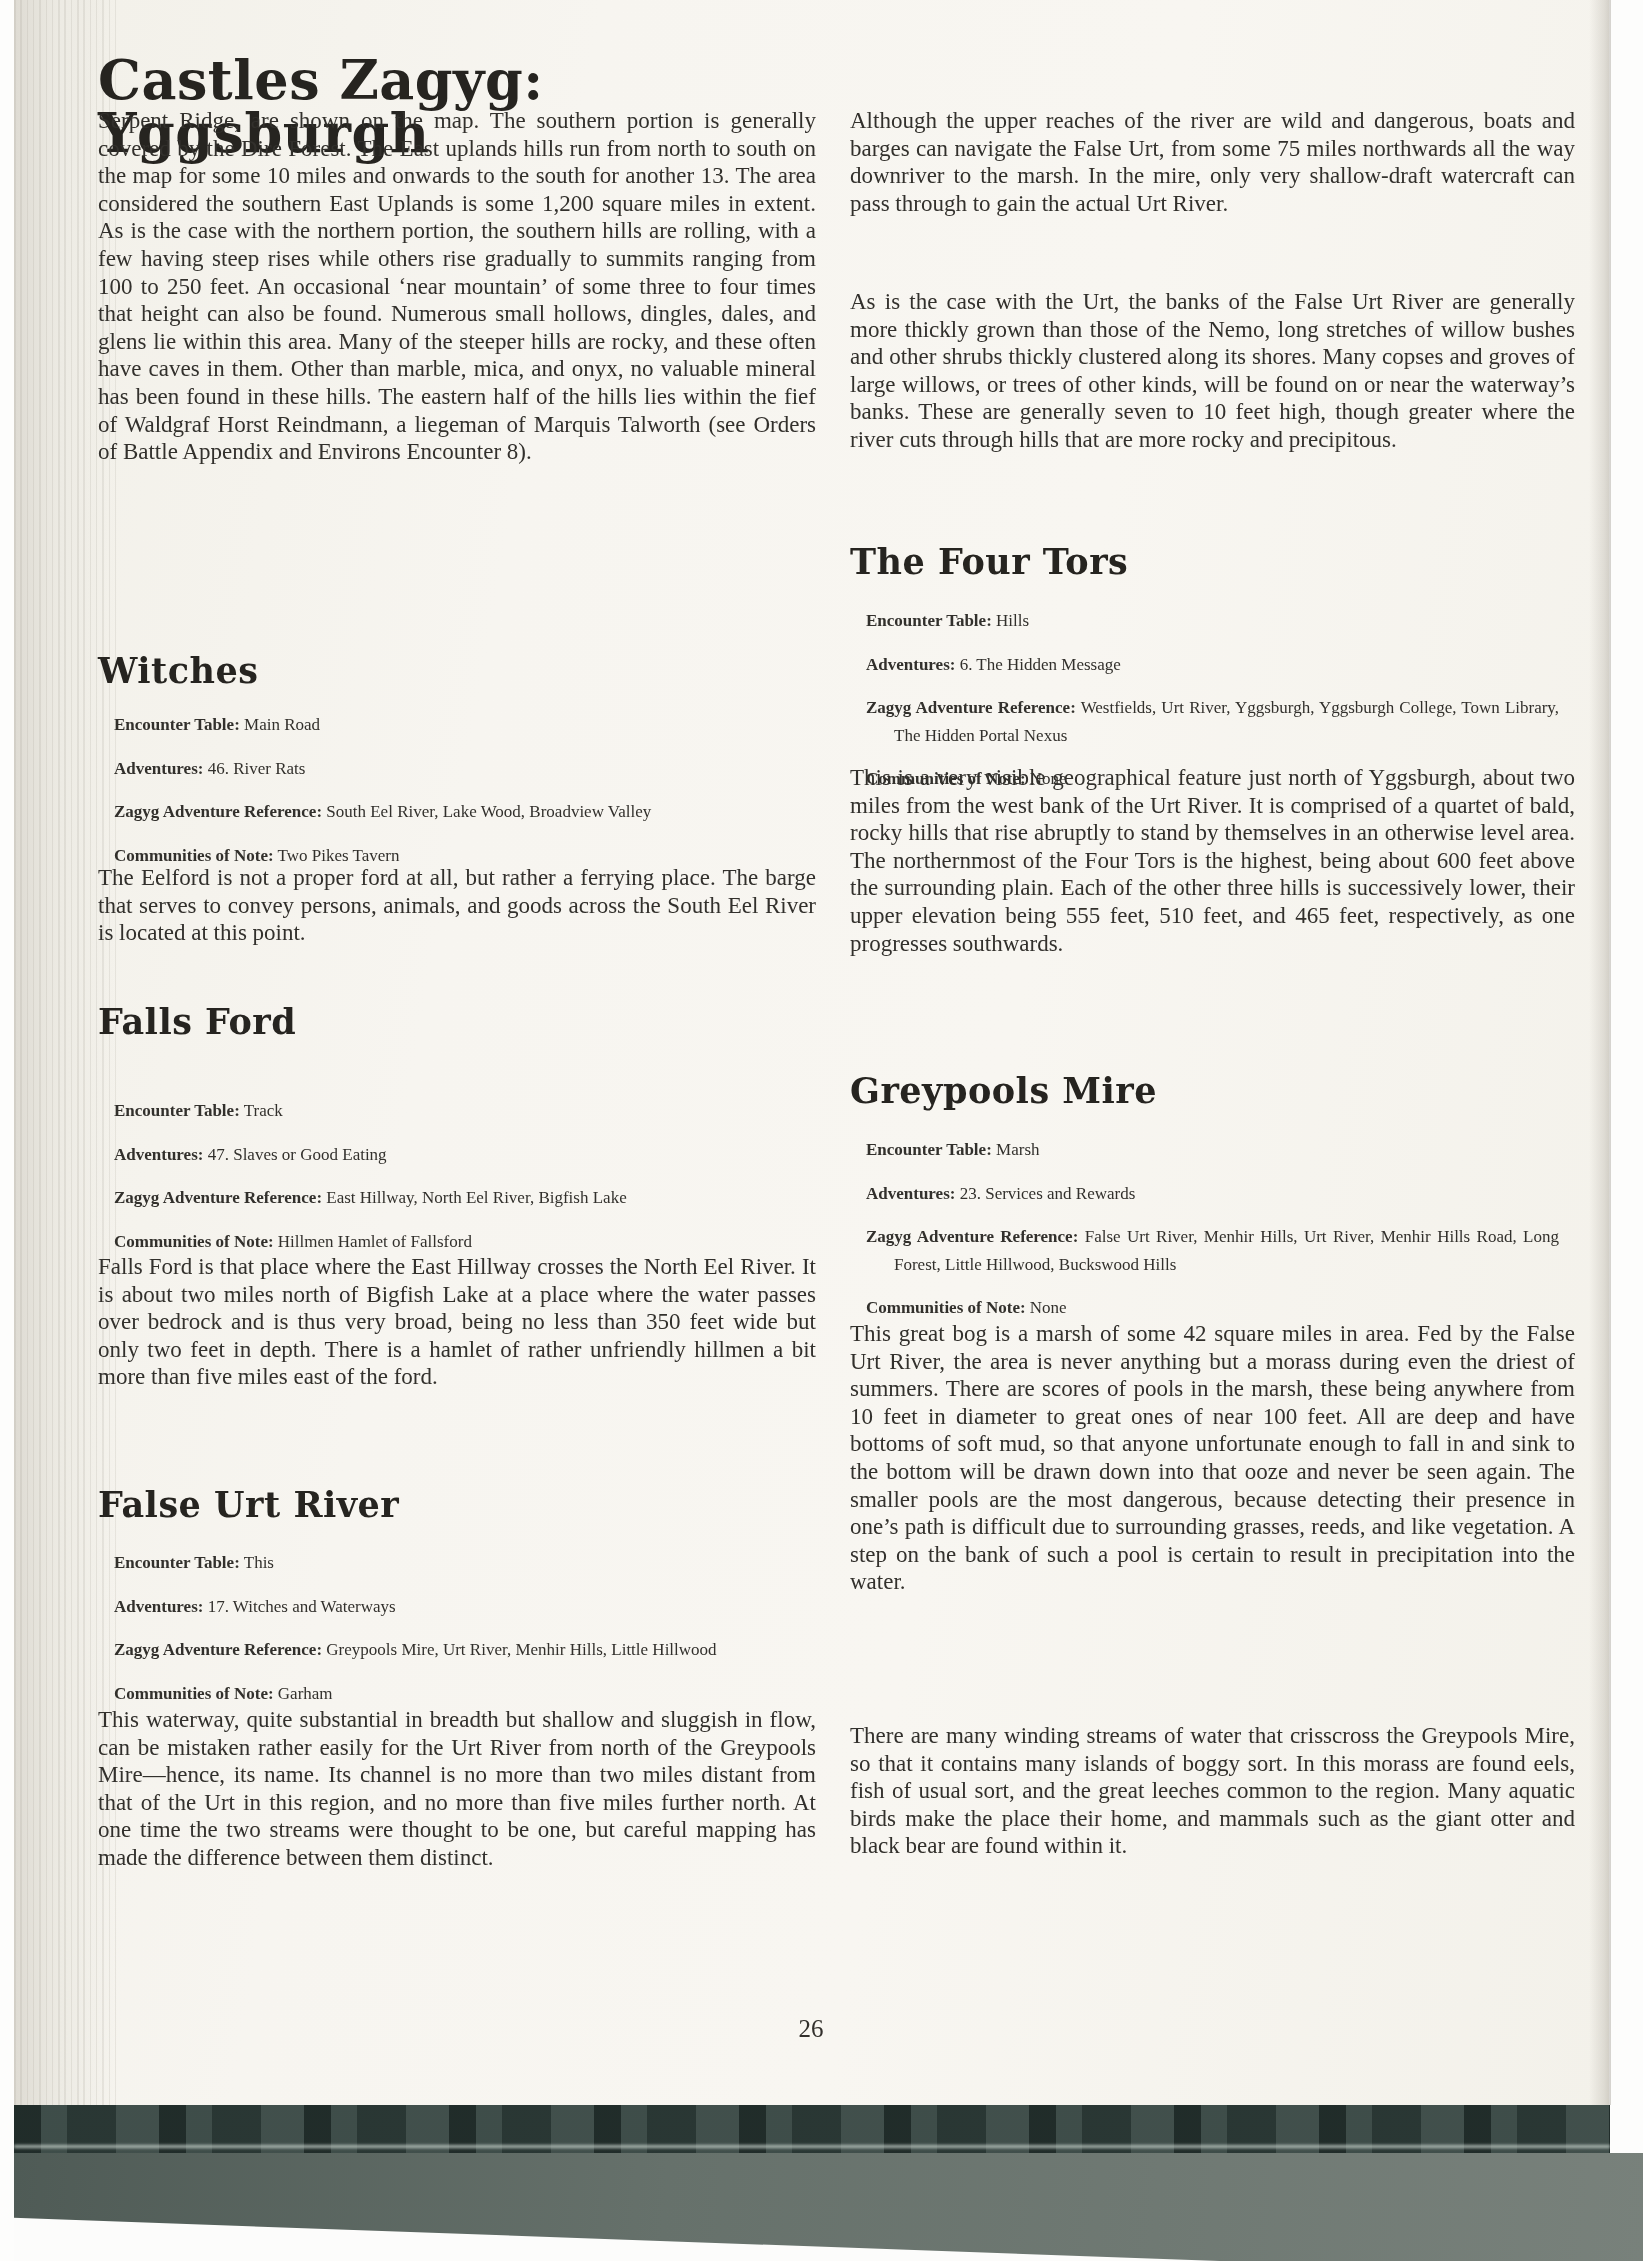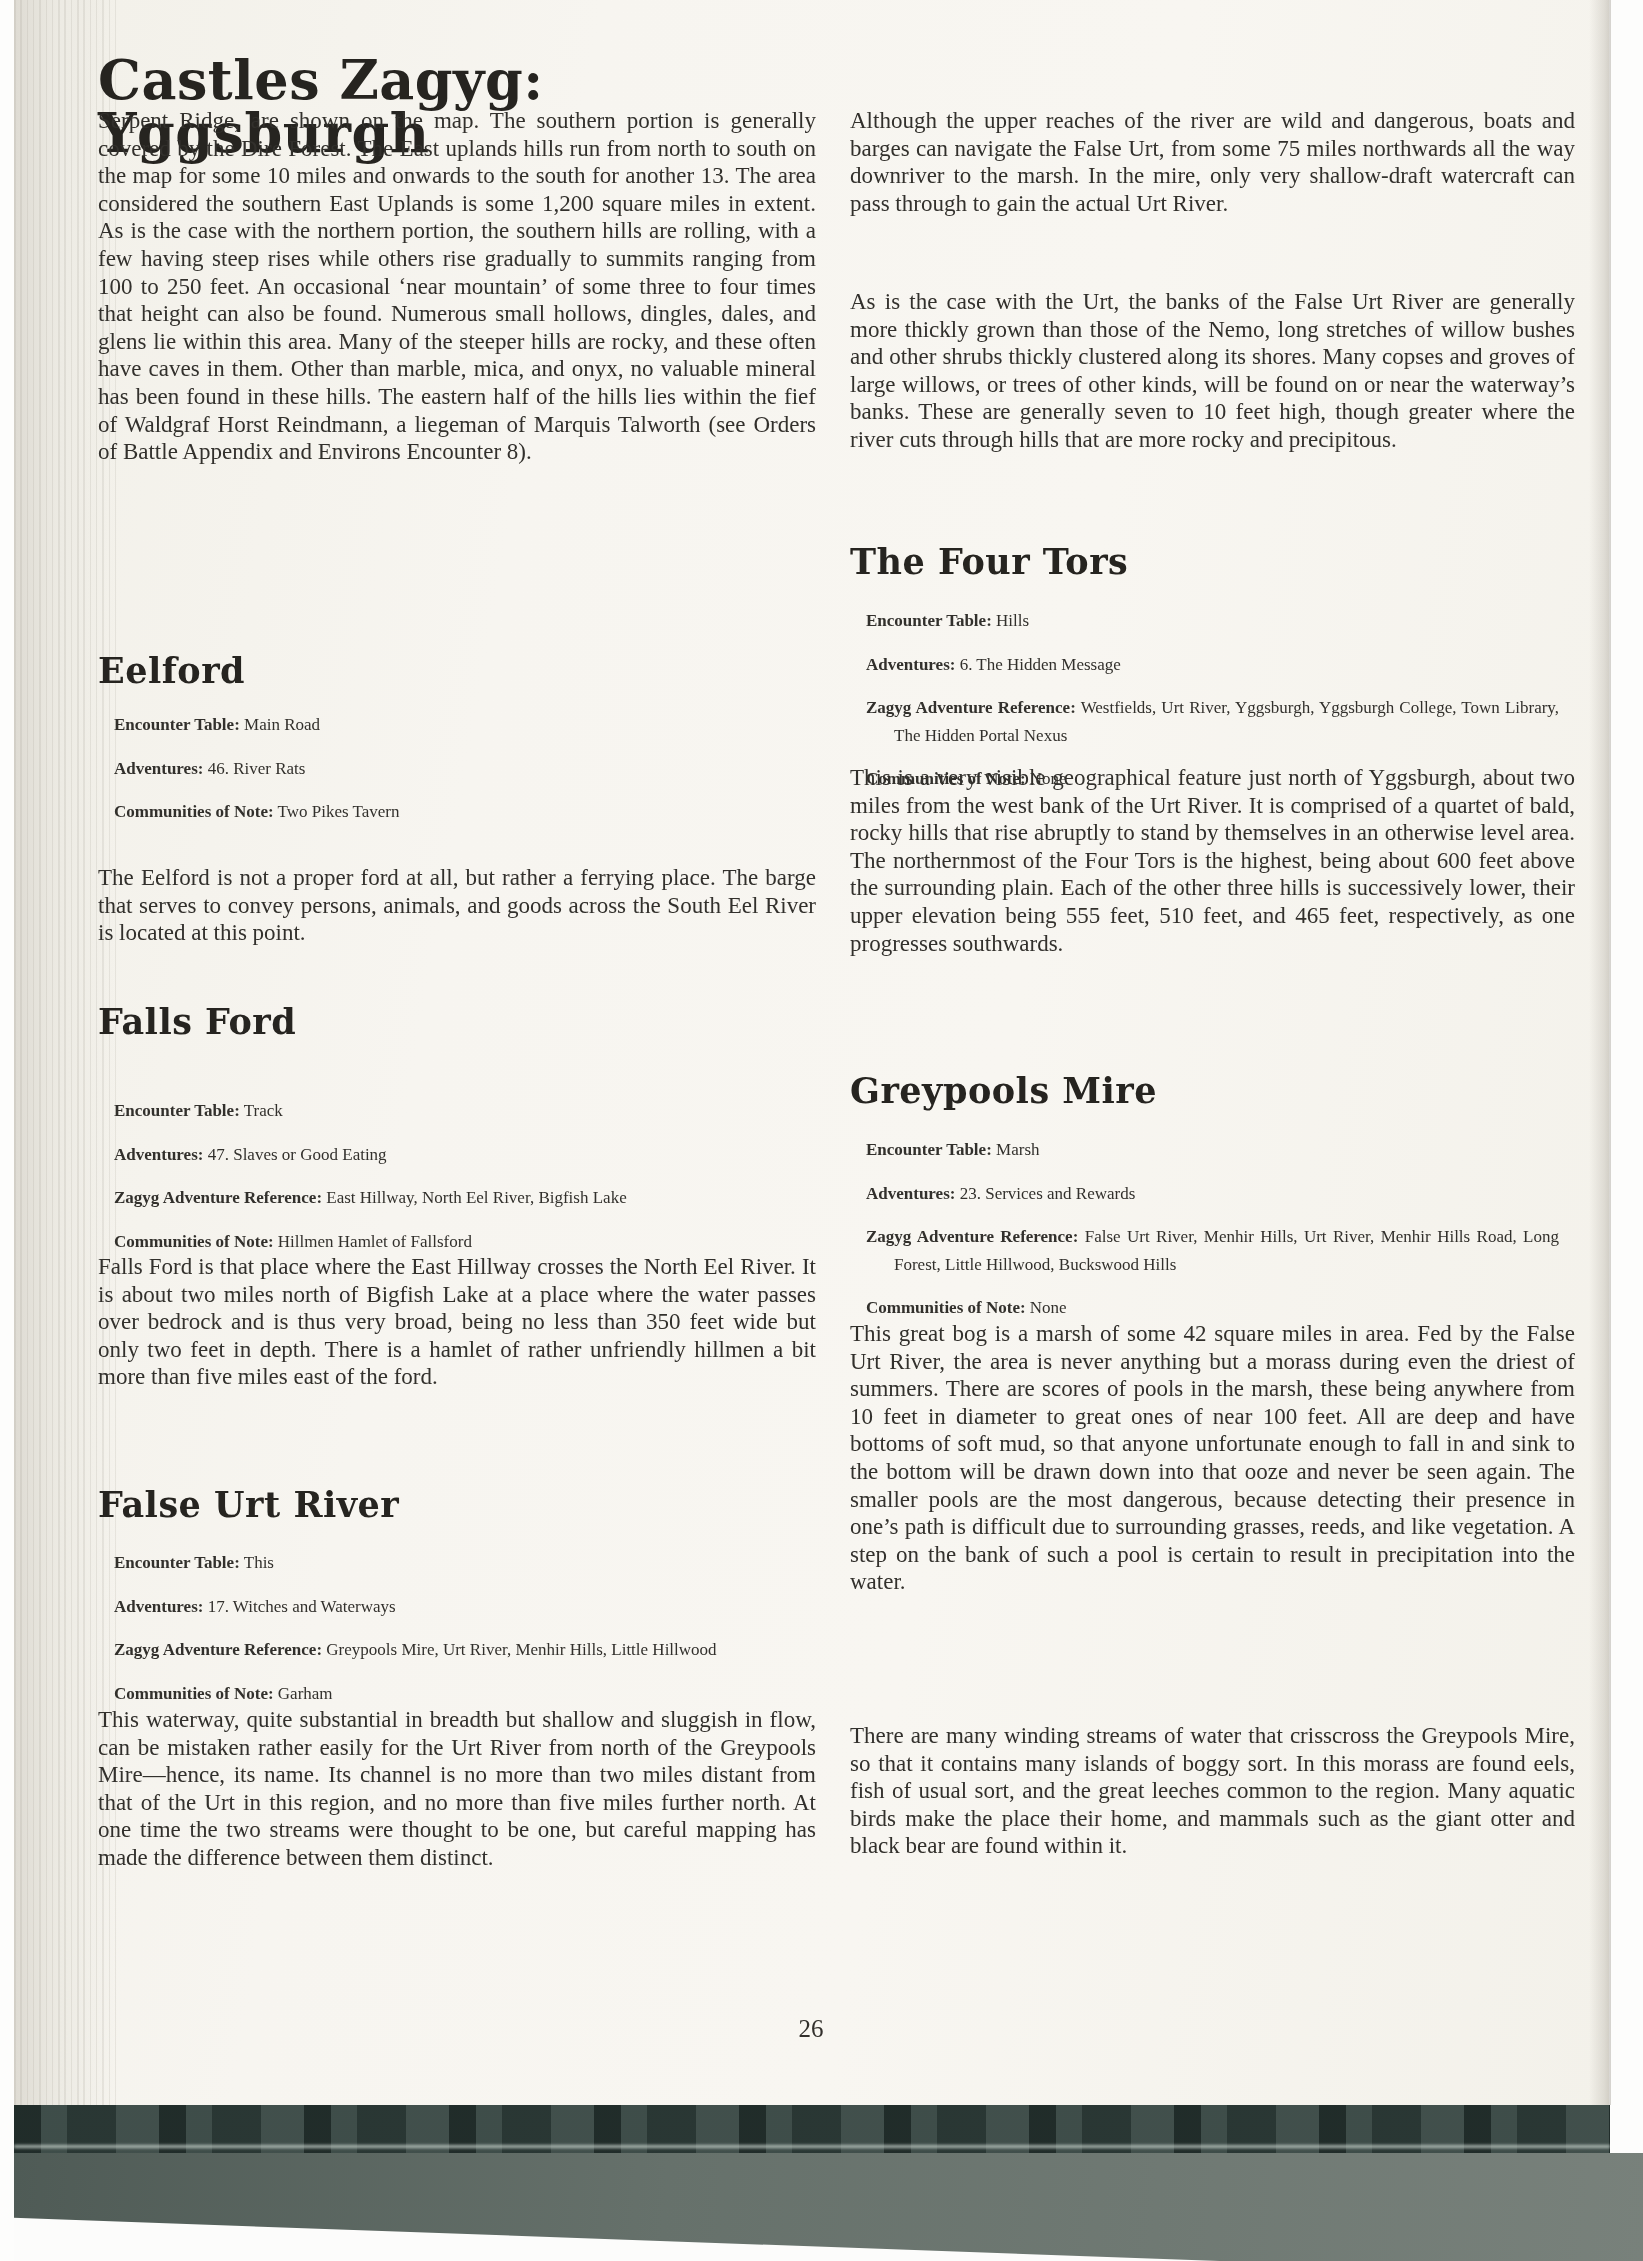--- a/index.html
+++ b/index.html
@@ -49,24 +49,25 @@
     <div class="curl"></div>
   </div>
   <div class="edge-right"></div>
 
   <div class="col col-left">
 
     <div class="block book-title" style="top:54px;">Castles Zagyg: Yggsburgh</div>
 
     <div class="block body-p" style="top:107px;">Serpent Ridge, are shown on the map. The southern portion is generally covered by the Dire Forest. The East uplands hills run from north to south on the map for some 10 miles and onwards to the south for another 13. The area considered the southern East Uplands is some 1,200 square miles in extent. As is the case with the northern portion, the southern hills are rolling, with a few having steep rises while others rise gradually to summits ranging from 100 to 250 feet. An occasional ‘near mountain’ of some three to four times that height can also be found. Numerous small hollows, dingles, dales, and glens lie within this area. Many of the steeper hills are rocky, and these often have caves in them. Other than marble, mica, and onyx, no valuable mineral has been found in these hills. The eastern half of the hills lies within the fief of Waldgraf Horst Reindmann, a liegeman of Marquis Talworth (see Orders of Battle Appendix and Environs Encounter 8).</div>
 
-    <div class="block heading" style="top:653px;">Eelford</div>
+    <div class="block heading" style="top:653px;">Witches</div>
     <div class="block" style="top:695px;">
       <p class="field"><b>Encounter Table:</b> <span>Main Road</span></p>
       <p class="field"><b>Adventures:</b> <span>46. River Rats</span></p>
+      <p class="field"><b>Zagyg Adventure Reference:</b> <span>South Eel River, Lake Wood, Broadview Valley</span></p>
       <p class="field"><b>Communities of Note:</b> <span>Two Pikes Tavern</span></p>
     </div>
     <div class="block body-p" style="top:864px;">The Eelford is not a proper ford at all, but rather a ferrying place. The barge that serves to convey persons, animals, and goods across the South Eel River is located at this point.</div>
 
     <div class="block heading" style="top:1004px;">Falls Ford</div>
     <div class="block" style="top:1081px;">
       <p class="field"><b>Encounter Table:</b> <span>Track</span></p>
       <p class="field"><b>Adventures:</b> <span>47. Slaves or Good Eating</span></p>
       <p class="field"><b>Zagyg Adventure Reference:</b> <span>East Hillway, North Eel River, Bigfish Lake</span></p>
       <p class="field"><b>Communities of Note:</b> <span>Hillmen Hamlet of Fallsford</span></p>

